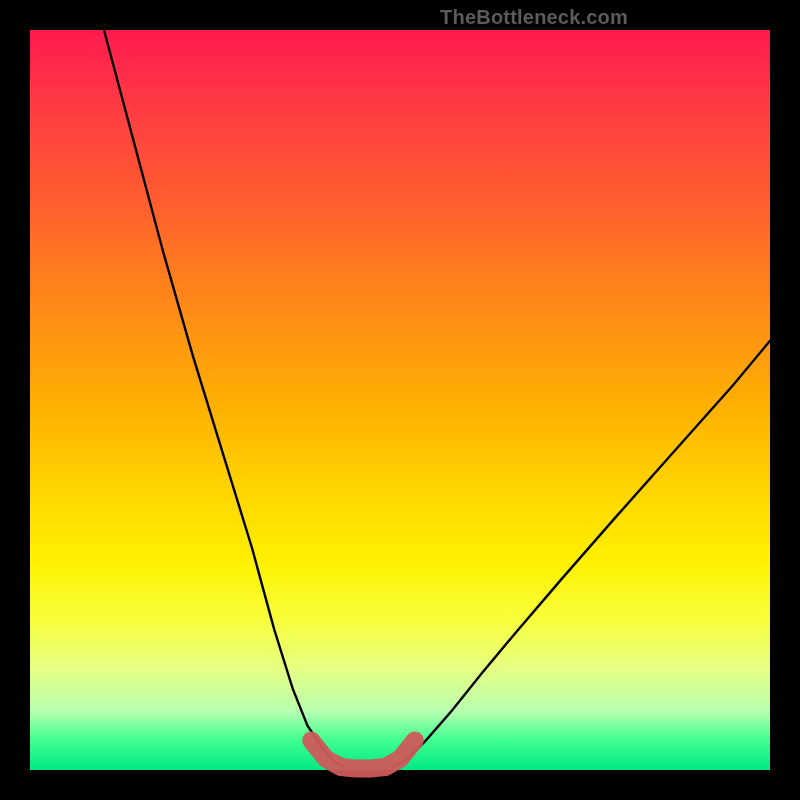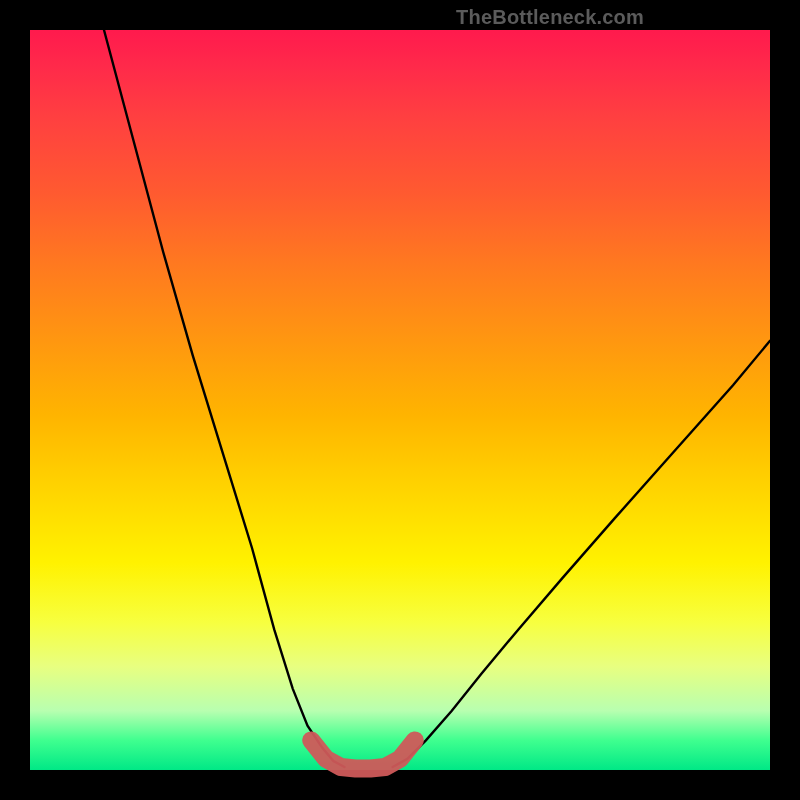--- a/index.html
+++ b/index.html
@@ -9,21 +9,20 @@
     height: 800px;
     background: #000;
     overflow: hidden;
     font-family: Arial, Helvetica, sans-serif;
   }
   .frame {
     position: relative;
     width: 640px;
     height: 800px;
     background: #000;
-    padding-left: 16px;
   }
   .plot {
     position: absolute;
     left: 30px;
     top: 30px;
     width: 740px;
     height: 740px;
     background: linear-gradient(to bottom,
       #ff1a4d 0%,
       #ff2a4a 5%,

